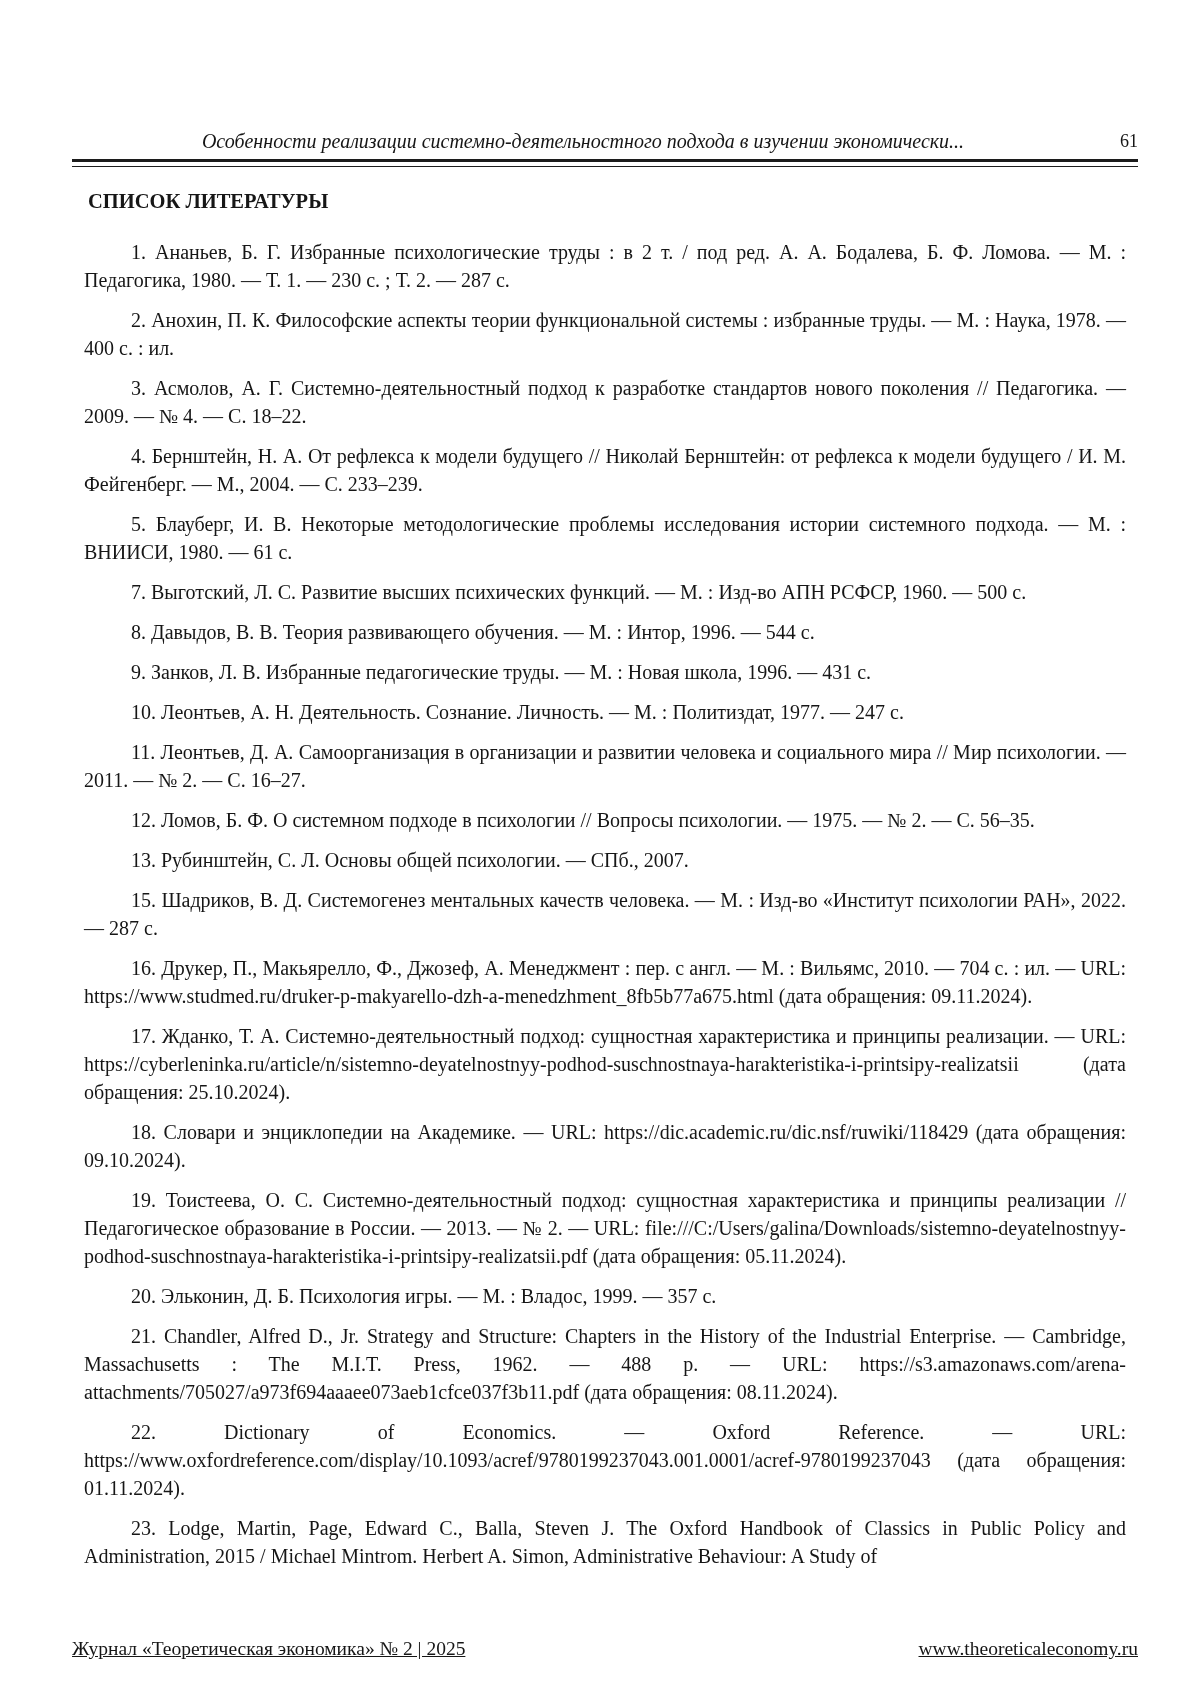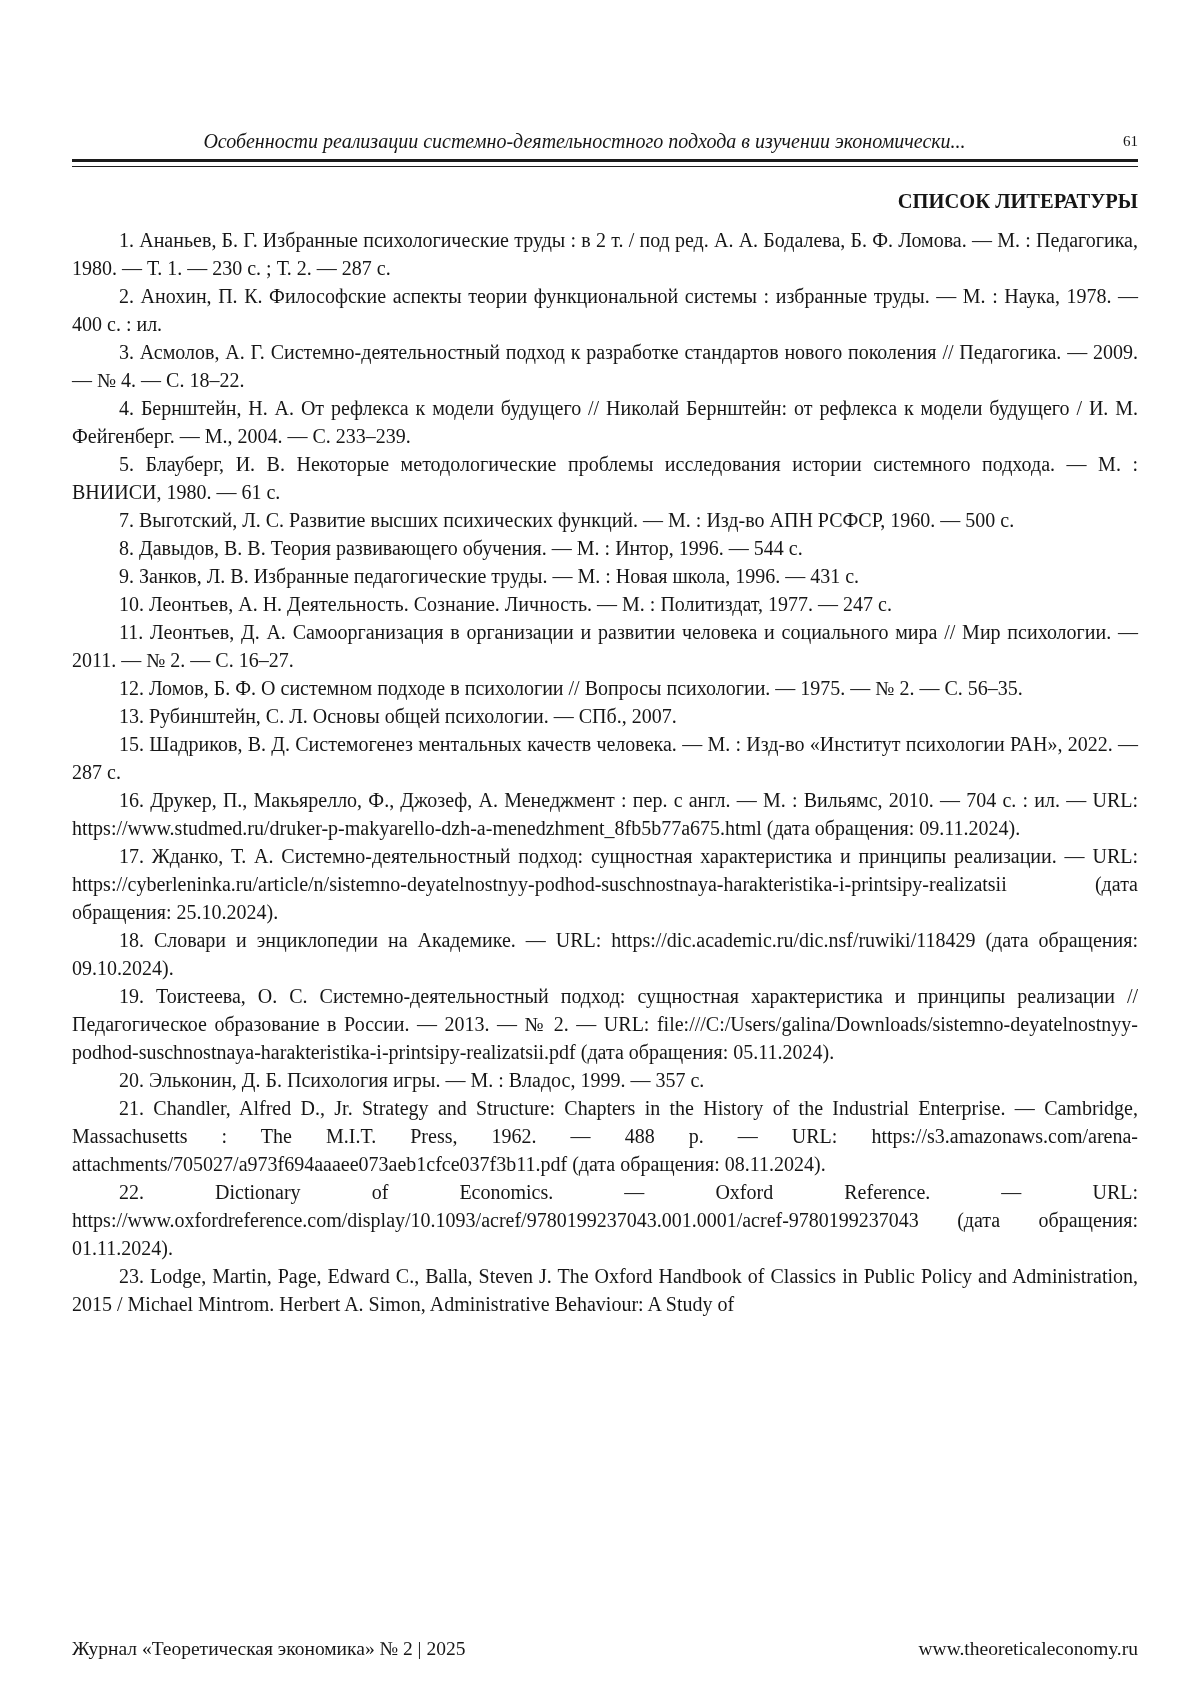--- a/index.html
+++ b/index.html
@@ -27,67 +27,68 @@
   .running-title {
     flex: 1;
     text-align: center;
     font-style: italic;
     font-size: 20px;
     line-height: 24px;
     white-space: nowrap;
     overflow: hidden;
   }
   .page-number {
-    font-size: 15px;
+    font-size: 18px;
     line-height: 24px;
     padding-left: 26px;
   }
   .head-rule {
     position: absolute;
     top: 159px;
     left: 72px;
     width: 1066px;
     height: 4px;
     border-top: 3px solid #1c1c1c;
     border-bottom: 1px solid #1c1c1c;
   }
   .section-title {
     position: absolute;
     top: 188px;
-    left: 72px;
+    left: 88px;
     width: 1066px;
-    text-align: right;
+    text-align: left;
     font-weight: bold;
     font-size: 20.5px;
     line-height: 26px;
   }
   .references {
     position: absolute;
     top: 226px;
     left: 72px;
     width: 1066px;
     font-size: 20px;
     line-height: 28px;
     text-align: justify;
   }
   .references p {
-    margin: 0;
+    margin: 12px;
     text-indent: 47px;
     overflow-wrap: break-word;
   }
   .footer {
     position: absolute;
     top: 1637px;
     left: 72px;
     width: 1066px;
     display: flex;
     justify-content: space-between;
     align-items: center;
     font-size: 19.5px;
     line-height: 24px;
+    text-decoration: underline;
   }
 </style>
 </head>
 <body>
 
 <div class="page">
 
   <div class="running-head">
     <div class="running-title">Особенности реализации системно-деятельностного подхода в изучении экономически...</div>
     <div class="page-number">61</div>

